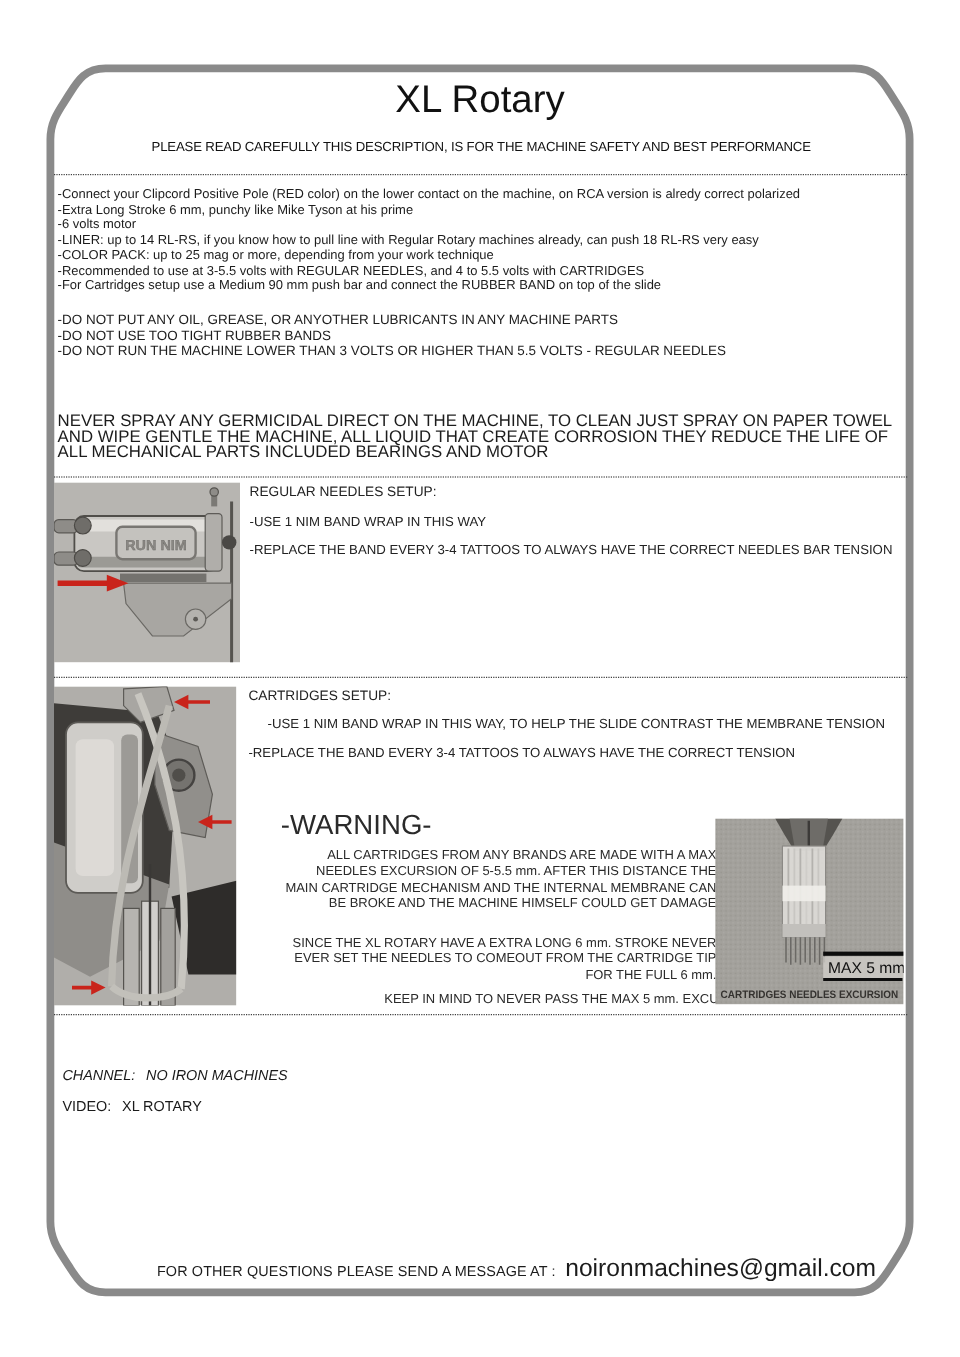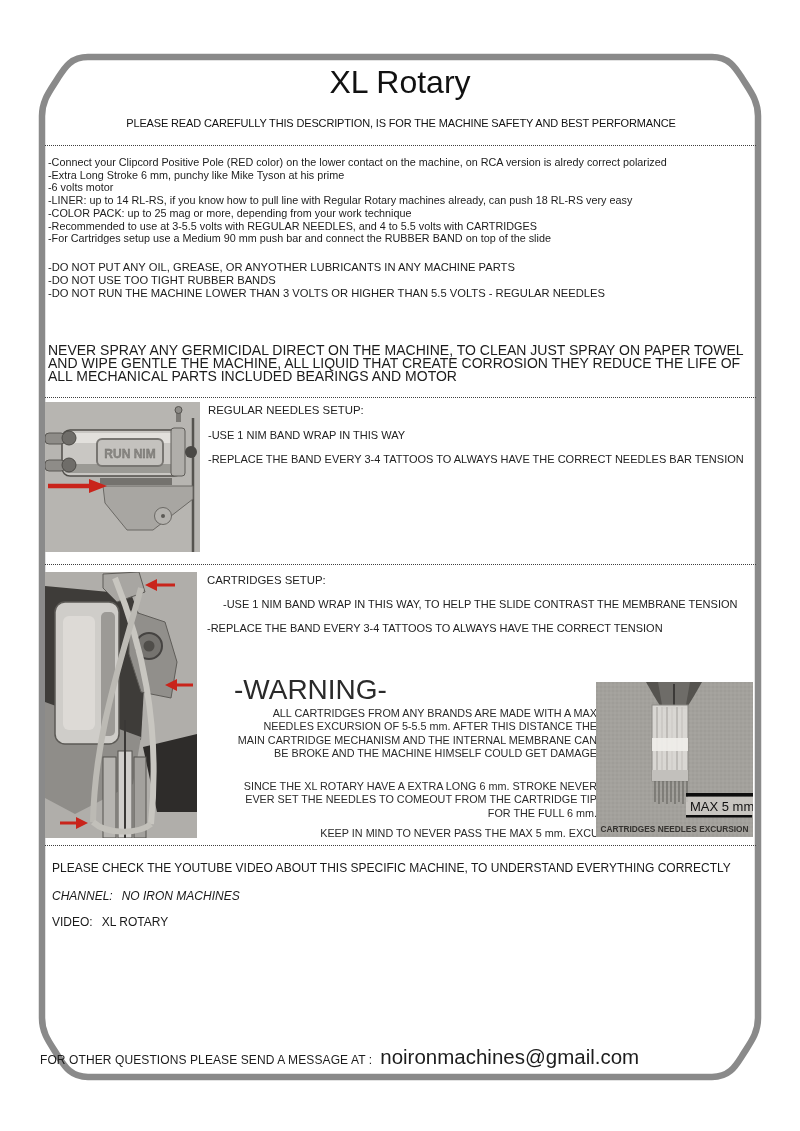--- a/index.html
+++ b/index.html
@@ -10,25 +10,25 @@
   .abs { position:absolute; }
   .frame-svg { position:absolute; left:0; top:0; }
   .doc-title { top:64px; left:0; right:0; text-align:center; font-size:32px; letter-spacing:0; color:#111; }
   .doc-subtitle { top:117px; left:46px; right:44px; text-align:center; font-size:11px; letter-spacing:-0.15px; color:#111; white-space:nowrap; }
   .sep { left:45px; right:44px; height:0; border-top:1.5px dotted #3f3f3f; }
   .specs { top:156px; left:48px; width:708px; font-size:10.8px; line-height:12.7px; }
   .donts { top:261px; left:48px; width:710px; font-size:11.2px; line-height:13.2px; }
   .never { top:344px; left:48px; width:712px; font-size:14px; line-height:13.2px; }
   .sec-title { font-size:11.4px; color:#222; }
   .sec-line  { font-size:11px; color:#222; }
-  .warn-title { font-size:28px; color:#2a2a2a; }
+  .warn-title { font-size:23px; color:#2a2a2a; }
   .warn-p { width:362px; font-size:10.8px; line-height:13.3px; color:#2a2a2a;text-align:right; }
   .yt { font-size:12px; color:#1a1a1a; }
   .yt .val { margin-left:9px; }
-  .footer { top:1045px; left:40px; right:70px; text-align:left; white-space:nowrap; }
+  .footer { top:1045px; left:40px; right:70px; text-align:right; white-space:nowrap; }
   .footer .prompt { font-size:12px; letter-spacing:0.1px; }
   .footer .email { font-size:20.5px; margin-left:8px; }
   .photo { display:block; }
 </style>
 </head>
 <body>
 
 <div class="page">
 
   <svg class="frame-svg" width="800" height="1131" viewBox="0 0 800 1131">
@@ -179,21 +179,20 @@
     </g>
     <rect x="90" y="111" width="67" height="3.5" fill="#0d0d0d"></rect>
     <rect x="90" y="115" width="67" height="18" fill="#cfcdc8" opacity="0.8"></rect>
     <text x="94" y="129" font-size="13" fill="#111">MAX 5 mm.</text>
     <rect x="90" y="133" width="66" height="2.5" fill="#0d0d0d"></rect>
     <text x="78.5" y="150" font-size="9" font-weight="bold" fill="#34322f" text-anchor="middle" textLength="148" lengthAdjust="spacingAndGlyphs">CARTRIDGES NEEDLES EXCURSION</text>
   </svg>
 
   <div class="abs sep" style="top:845px"></div>
 
-  <div class="abs yt" style="left:52px; top:861px;">PLEASE CHECK THE YOUTUBE VIDEO ABOUT THIS SPECIFIC MACHINE, TO UNDERSTAND EVERYTHING CORRECTLY</div>
   <div class="abs yt" style="left:52px; top:889px;font-style:italic;">
     <span>CHANNEL:</span><span class="val">NO IRON MACHINES</span>
   </div>
   <div class="abs yt" style="left:52px; top:915px;">
     <span>VIDEO:</span><span class="val">XL ROTARY</span>
   </div>
 
   <div class="abs footer">
     <span class="prompt">FOR OTHER QUESTIONS PLEASE SEND A MESSAGE AT :</span><span class="email">noironmachines@gmail.com</span>
   </div>

